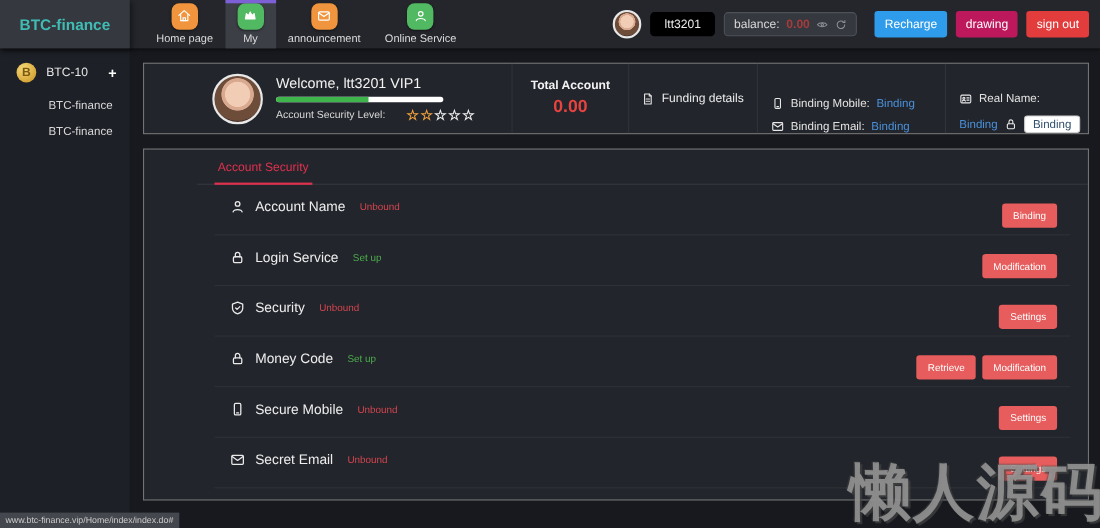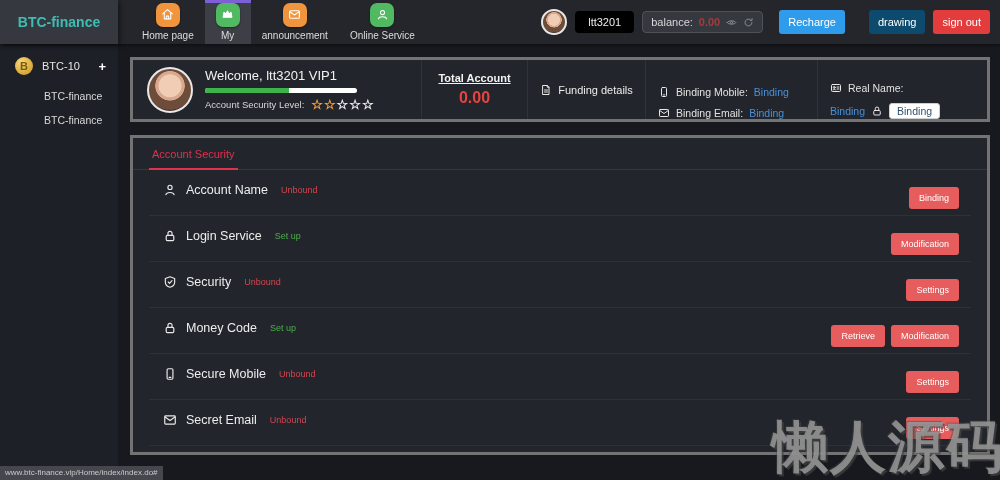--- a/index.html
+++ b/index.html
@@ -34,39 +34,39 @@
 
   
   .sidebar { position:absolute; left:0; top:44px; bottom:0; width:118px; background:#1d2026; z-index:2; }
   .side-group { display:flex; align-items:center; gap:9px; padding:13px 12px 9px 15px; color:#e6e6e6; font-size:11px; cursor:pointer; }
   .coin { width:18px; height:18px; border-radius:50%; background:radial-gradient(circle at 35% 30%, #f7d877, #c9921e); color:#7a5a10; font-size:11px; font-weight:bold; display:flex; align-items:center; justify-content:center; }
   .side-plus { margin-left:auto; color:#fff; font-weight:bold; font-size:13px; cursor:pointer; }
   .side-item { color:#d8d8d8; font-size:10.5px; padding:6px 0 6px 44px; cursor:pointer; white-space:nowrap; }
 
   
   .main { position:relative; z-index:1; margin-left:118px; padding:13px 10px 0 12px; }
-  .card { background:#22252b; border:3px solid #737373; }
+  .card { background:#22252b; border:1px solid #737373;padding-left:48px; }
   .header-card { height:65px; display:flex; align-items:stretch; }
   .hsec { border-left:1px solid #30333a; }
   .hsec:first-child { border-left:none; }
 
   .sec-welcome { display:flex; align-items:center; gap:12px; padding:0 14px; width:288px; }
   .avatar-lg { width:46px; height:46px; flex:none; }
   .welcome-col { display:flex; flex-direction:column; gap:5px; }
   .welcome-text { color:#f2f2f2; font-size:13px; }
   .progress { width:152px; height:5px; background:#fff; border-radius:3px; overflow:hidden; }
   .progress-fill { height:100%; background:#3db54a; }
-  .level-line { display:flex; align-items:center; gap:7px; }
+  .level-line { display:flex; align-items:center; gap:19px; }
   .level-label { color:#d8d8d8; font-size:9.5px; white-space:nowrap; }
   .stars { display:flex; gap:1px; font-size:13px; line-height:1; }
   .star-filled { color:#f0a23c; font-weight:bold; }
   .star-empty { color:#eeeeee; font-weight:bold; }
 
   .sec-total { width:106px; display:flex; flex-direction:column; align-items:center; justify-content:center; gap:5px; }
-  .total-label { color:#f2f2f2; font-size:11px; font-weight:bold;text-decoration:underline; }
+  .total-label { color:#f2f2f2; font-size:11px; font-weight:bold; }
   .total-value { color:#e8433f; font-size:16px; font-weight:bold; }
 
   .sec-funding { width:118px; display:flex; align-items:center; justify-content:center; gap:6px; color:#ececec; font-size:11px; cursor:pointer; }
 
   .col-sec { display:flex; flex-direction:column; justify-content:flex-end; gap:9px; padding:0 12px; }
   .sec-binding { width:172px; }
   .sec-real { width:130px; }
   .sec-landing { flex:1; }
   .info-line { display:flex; align-items:center; gap:6px; font-size:10.5px; color:#e2e2e2; white-space:nowrap; }
   .sec-landing .info-line { font-size:10px; }
@@ -146,21 +146,21 @@
             <circle cx="12" cy="12" r="2.4"></circle>
           </svg>
         </span>
       <span class="bal-ic">
           <svg viewBox="0 0 24 24" width="1em" height="1em" fill="none" stroke="currentColor" stroke-width="2" stroke-linecap="round" stroke-linejoin="round">
             <path d="M19.5 12 a7.5 7.5 0 1 1-2.2-5.3"></path>
             <path d="M19.8 3.5 v3.8 h-3.8"></path>
           </svg>
         </span>
     </div>
-    <span id="tbButtons"><button class="tb-btn" style="background: rgb(46, 156, 235); margin-left: 8px;">Recharge</button><button class="tb-btn" style="background: #0c4a6e; margin-left: 24px;">drawing</button><button class="tb-btn" style="background: rgb(226, 60, 60); margin-left: 8px;">sign out</button></span>
+    <span id="tbButtons"><button class="tb-btn" style="background: rgb(46, 156, 235); margin-left: 8px;">Recharge</button><button class="tb-btn" style="background: #be185d; margin-left: 8px;">drawing</button><button class="tb-btn" style="background: rgb(226, 60, 60); margin-left: 8px;">sign out</button></span>
   </div>
 </div>
 
 <div class="sidebar">
   <div class="side-group">
     <span class="coin">B</span>
     <span>BTC-10</span>
     <span class="side-plus">+</span>
   </div>
   <div id="sideItems">

